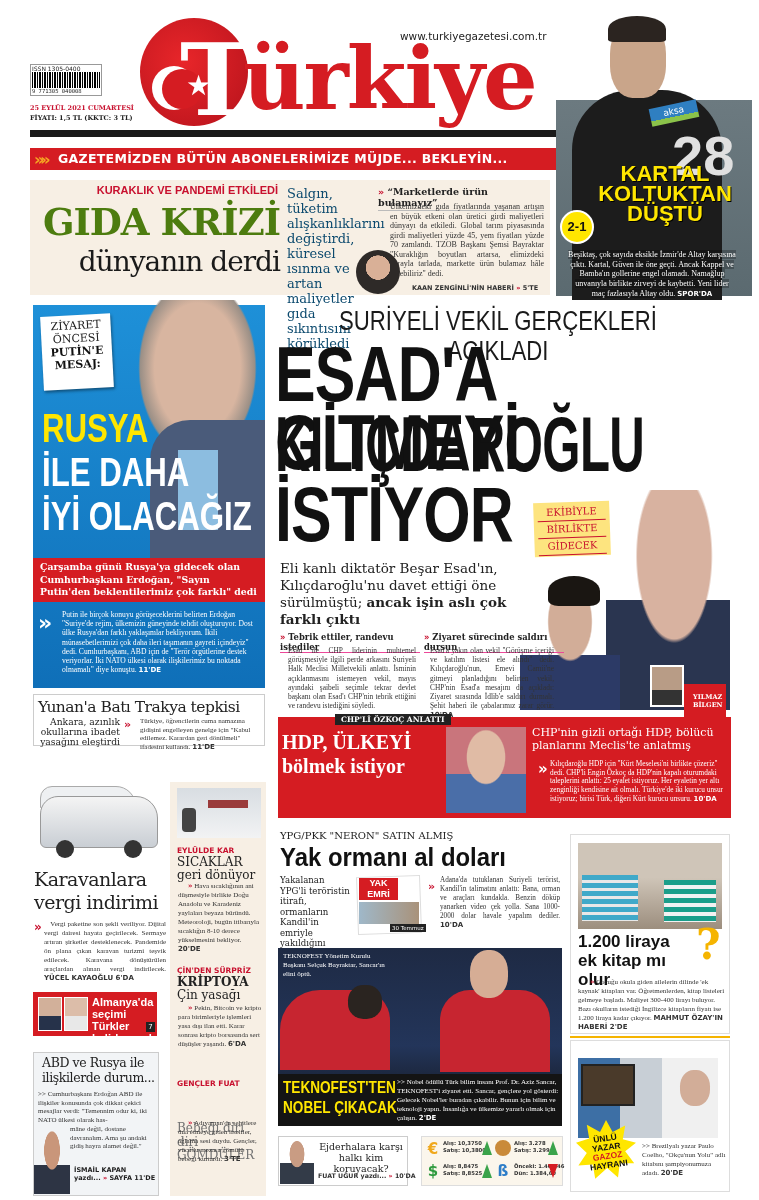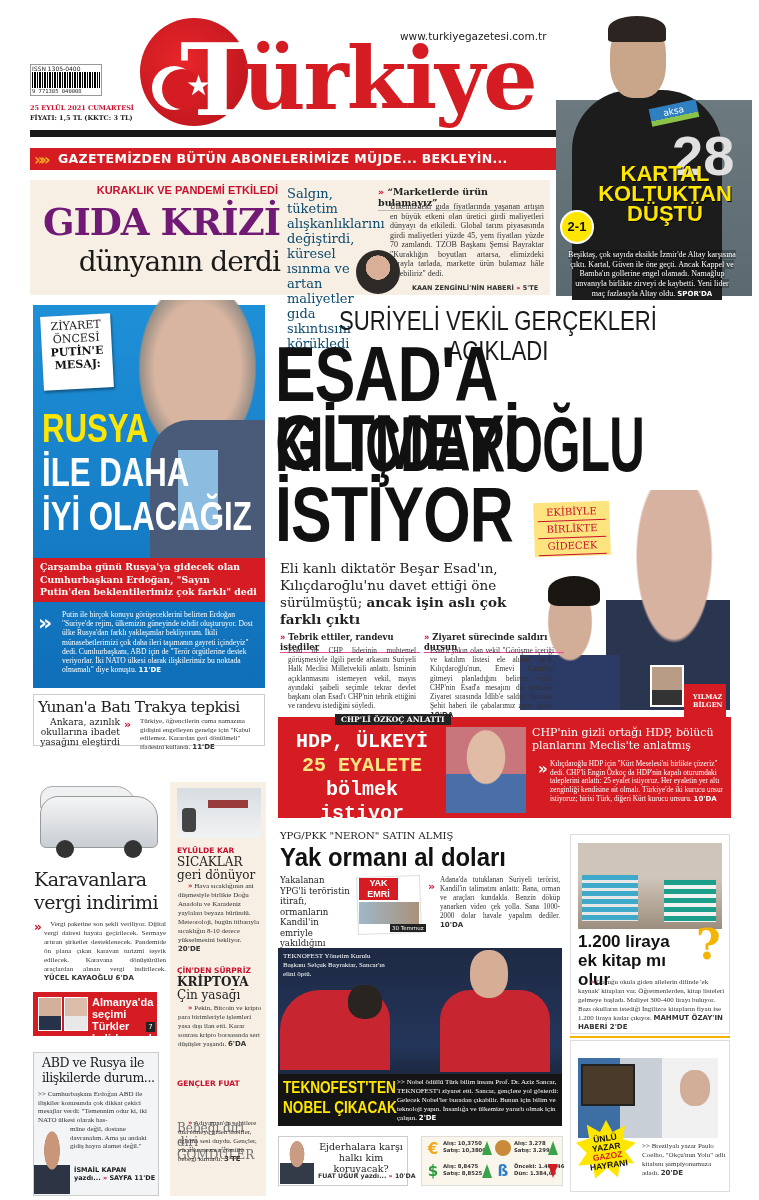--- a/index.html
+++ b/index.html
@@ -33,21 +33,21 @@
   #player-hair { left: 608px; top: 16px; width: 58px; height: 26px; background: #2b2420; border-radius: 50% 50% 10% 10%; }
   #aksa-badge { left: 650px; top: 104px; width: 48px; height: 18px; background: linear-gradient(180deg, #2f7fc1 70%, #8bc34a 70%); color: #fff; font-family: "DejaVu Sans", sans-serif; font-size: 9px; text-align: center; line-height: 14px; transform: rotate(-12deg); }
   #jersey-num { left: 672px; top: 128px; color: #e0e0e0; font-family: "Liberation Sans", sans-serif; font-weight: bold; font-size: 56px; line-height: 56px; }
   #kartal-title { left: 590px; top: 164px; width: 150px; text-align: center; color: #ffe600; font-family: "Liberation Sans", sans-serif; font-weight: bold; font-size: 22px; line-height: 20px; text-shadow: 1px 1px 0 #000; }
   #score-badge { left: 560px; top: 210px; width: 34px; height: 34px; border-radius: 50%; background: #ffe600; border: 2px solid #fff; color: #111; text-align: center; line-height: 30px; font-family: "Liberation Sans", sans-serif; font-weight: bold; font-size: 13px; }
   #kartal-body { left: 568px; top: 250px; width: 168px; text-align: center; color: #fff; font-family: "Liberation Serif", serif; font-size: 8px; line-height: 9.7px; }
   #kartal-body span.hl { background: rgba(0,0,0,0.25); }
   
   #gida-box { left: 30px; top: 180px; width: 520px; height: 115px; background: #f7efe4; }
   #gida-kicker { left: 40px; top: 184px; width: 238px; text-align: right; color: #c8102e; font-family: "Liberation Sans", sans-serif; font-weight: bold; font-size: 11px; }
-  #gida-title { left: 40px; top: 202px; width: 240px; text-align: right; color: #701a75; font-family: "DejaVu Serif", serif; font-weight: bold; font-size: 37px; line-height: 40px; letter-spacing: -1px; }
+  #gida-title { left: 40px; top: 202px; width: 240px; text-align: right; color: #4d7c0f; font-family: "DejaVu Serif", serif; font-weight: bold; font-size: 37px; line-height: 40px; letter-spacing: -1px; }
   #gida-sub { left: 40px; top: 246px; width: 240px; text-align: right; color: #1a1a1a; font-family: "DejaVu Serif", serif; font-size: 28px; line-height: 32px; letter-spacing: -1px; }
   #gida-deck { left: 287px; top: 186px; width: 95px; font-family: "DejaVu Serif", serif; font-size: 13px; line-height: 15px; color: #0c4a6e; }
   #gida-quote { left: 378px; top: 186px; width: 166px; font-family: "DejaVu Serif", serif; font-weight: bold; font-size: 9.5px; border-bottom: 1px solid #bbb; padding-bottom: 2px; }
   #gida-body { left: 390px; top: 202px; width: 154px; text-align: justify; }
   #gida-avatar { left: 356px; top: 250px; width: 44px; height: 44px; border-radius: 50%; background: radial-gradient(circle at 50% 40%, #d9b097 35%, #2e2a28 36%); }
   #gida-byline { left: 412px; top: 284px; font-family: "DejaVu Sans", sans-serif; font-weight: bold; font-size: 6.5px; color: #333; }
   
   #erd-box { left: 33px; top: 305px; width: 232px; height: 383px; background: linear-gradient(180deg, #1e90d8, #0f6fb8); }
   #erd-face { left: 130px; top: 300px; width: 135px; height: 170px; background: radial-gradient(ellipse at 50% 40%, #d8b5a0 45%, #9a8f86 60%, transparent 62%); }
   #erd-suit { left: 150px; top: 420px; width: 115px; height: 140px; background: #4a5b7a; border-radius: 40px 0 0 0; }
@@ -78,21 +78,21 @@
   .sub-head { font-family: "DejaVu Serif", serif; font-weight: bold; font-size: 8.4px; color: #222; border-bottom: 1px solid #ec4899; padding-bottom: 0; }
   #esad-sh1 { left: 280px; top: 632px; width: 140px; }
   #esad-sh2 { left: 424px; top: 632px; width: 140px; }
   #esad-b1 { left: 288px; top: 646px; width: 128px; text-align: justify; font-size: 7.4px; line-height: 9.2px; }
   #esad-b2 { left: 430px; top: 646px; width: 124px; text-align: justify; font-size: 7.4px; line-height: 9.2px; }
   #yilmaz-photo { left: 650px; top: 665px; width: 34px; height: 42px; border: 2px solid #fff; background: linear-gradient(180deg, #b89c86 60%, #333 60%); }
   #yilmaz-label { left: 684px; top: 684px; width: 42px; background: #d51c22; color: #fff; text-align: center; font-family: "DejaVu Serif", serif; font-weight: bold; font-size: 6.5px; line-height: 8px; padding: 9px; }
   
   #hdp-box { left: 278px; top: 717px; width: 453px; height: 101px; background: #d51c22; }
   #hdp-kicker { left: 335px; top: 714px; background: #222; color: #fff; font-family: "DejaVu Serif", serif; font-weight: bold; font-size: 7.5px; padding: 1px 6px; }
-  #hdp-title { left: 282px; top: 730px; width: 160px; text-align: center; color: #fff; font-family: Liberation Mono, monospace; font-weight: bold; font-size: 20px; line-height: 24px; }
+  #hdp-title { left: 282px; top: 730px; width: 160px; text-align: left; color: #fff; font-family: Liberation Serif, serif; font-weight: bold; font-size: 20px; line-height: 24px; }
   #hdp-title .y { color: #ffe680; }
   #ozkoc-photo { left: 446px; top: 727px; width: 80px; height: 86px; background: radial-gradient(ellipse at 50% 35%, #e0bba5 33%, transparent 35%), linear-gradient(180deg, #c9757c 55%, #4a6ea8 55%); }
   #hdp-sub { left: 532px; top: 726px; width: 196px; color: #fff; font-family: "DejaVu Serif", serif; font-size: 11px; line-height: 13px; }
   #hdp-chev { left: 538px; top: 760px; color: #fff; font-size: 15px; font-weight: bold; font-family: "DejaVu Sans", sans-serif; }
   #hdp-body { left: 550px; top: 760px; width: 176px; color: #fff; font-family: "Liberation Serif", serif; font-size: 7.3px; line-height: 8.7px; }
   
   #yunan-box { left: 33px; top: 694px; width: 232px; height: 52px; border: 1px solid #ccc; }
   #yunan-title { left: 38px; top: 698px; font-family: "DejaVu Serif", serif; font-size: 15.5px; color: #222; letter-spacing: -0.5px; }
   #yunan-deck { left: 36px; top: 717px; width: 84px; text-align: right; font-family: "DejaVu Serif", serif; font-size: 9.2px; line-height: 10px; color: #222; }
   #yunan-body { left: 140px; top: 717px; width: 122px; font-size: 7px; line-height: 8.6px; }
@@ -258,21 +258,20 @@
 <div class="abs sub-head" id="esad-sh2"><span class="chev">»</span> <span>Ziyaret sürecinde saldırı dursun</span></div>
 <div class="abs body-txt" id="esad-b1">Esad ile CHP liderinin muhtemel görüşmesiyle ilgili perde arkasını Suriyeli Halk Meclisi Milletvekili anlattı. İsminin açıklanmasını istemeyen vekil, mayıs ayındaki şaibeli seçimle tekrar devlet başkanı olan Esad'ı CHP'nin tebrik ettiğini ve randevu istediğini söyledi.</div>
 <div class="abs body-txt" id="esad-b2"><span>Esad'a yakın olan vekil "Görüşme içeriği ve katılım listesi ele alındı" dedi. Kılıçdaroğlu'nun, Emevi Camii'ne gitmeyi planladığını belirten vekil, CHP'nin Esad'a mesajını da açıkladı: Ziyaret sırasında İdlib'e saldırı durmalı. Şehit haberi ile çabalarımız zarar görür.</span> <span class="ref">10'DA</span></div>
 <div class="abs" id="yilmaz-photo"></div>
 <div class="abs" id="yilmaz-label">YILMAZ BİLGEN</div>
 
 <div class="abs" id="hdp-box"></div>
 <div class="abs" id="hdp-kicker">CHP'Lİ ÖZKOÇ ANLATTI</div>
 <div class="abs" id="hdp-title">
   <div>HDP, ÜLKEYİ</div>
-  <div class="y">25 EYALETE</div>
   <div>bölmek istiyor</div>
 </div>
 <div class="abs" id="ozkoc-photo"></div>
 <div class="abs" id="hdp-sub">CHP'nin gizli ortağı HDP, bölücü planlarını Meclis'te anlatmış</div>
 <div class="abs" id="hdp-chev">»</div>
 <div class="abs" id="hdp-body"><span>Kılıçdaroğlu HDP için "Kürt Meselesi'ni birlikte çözeriz" dedi. CHP'li Engin Özkoç da HDP'nin kapalı oturumdaki taleplerini anlattı: 25 eyalet istiyoruz. Her eyaletin yer altı zenginliği kendisine ait olmalı. Türkiye'de iki kurucu unsur istiyoruz; birisi Türk, diğeri Kürt kurucu unsuru.</span> <span class="ref">10'DA</span></div>
 
 <div class="abs" id="yunan-box"></div>
 <div class="abs" id="yunan-title">Yunan'a Batı Trakya tepkisi</div>
 <div class="abs" id="yunan-deck">Ankara, azınlık okullarına ibadet yasağını eleştirdi</div>

